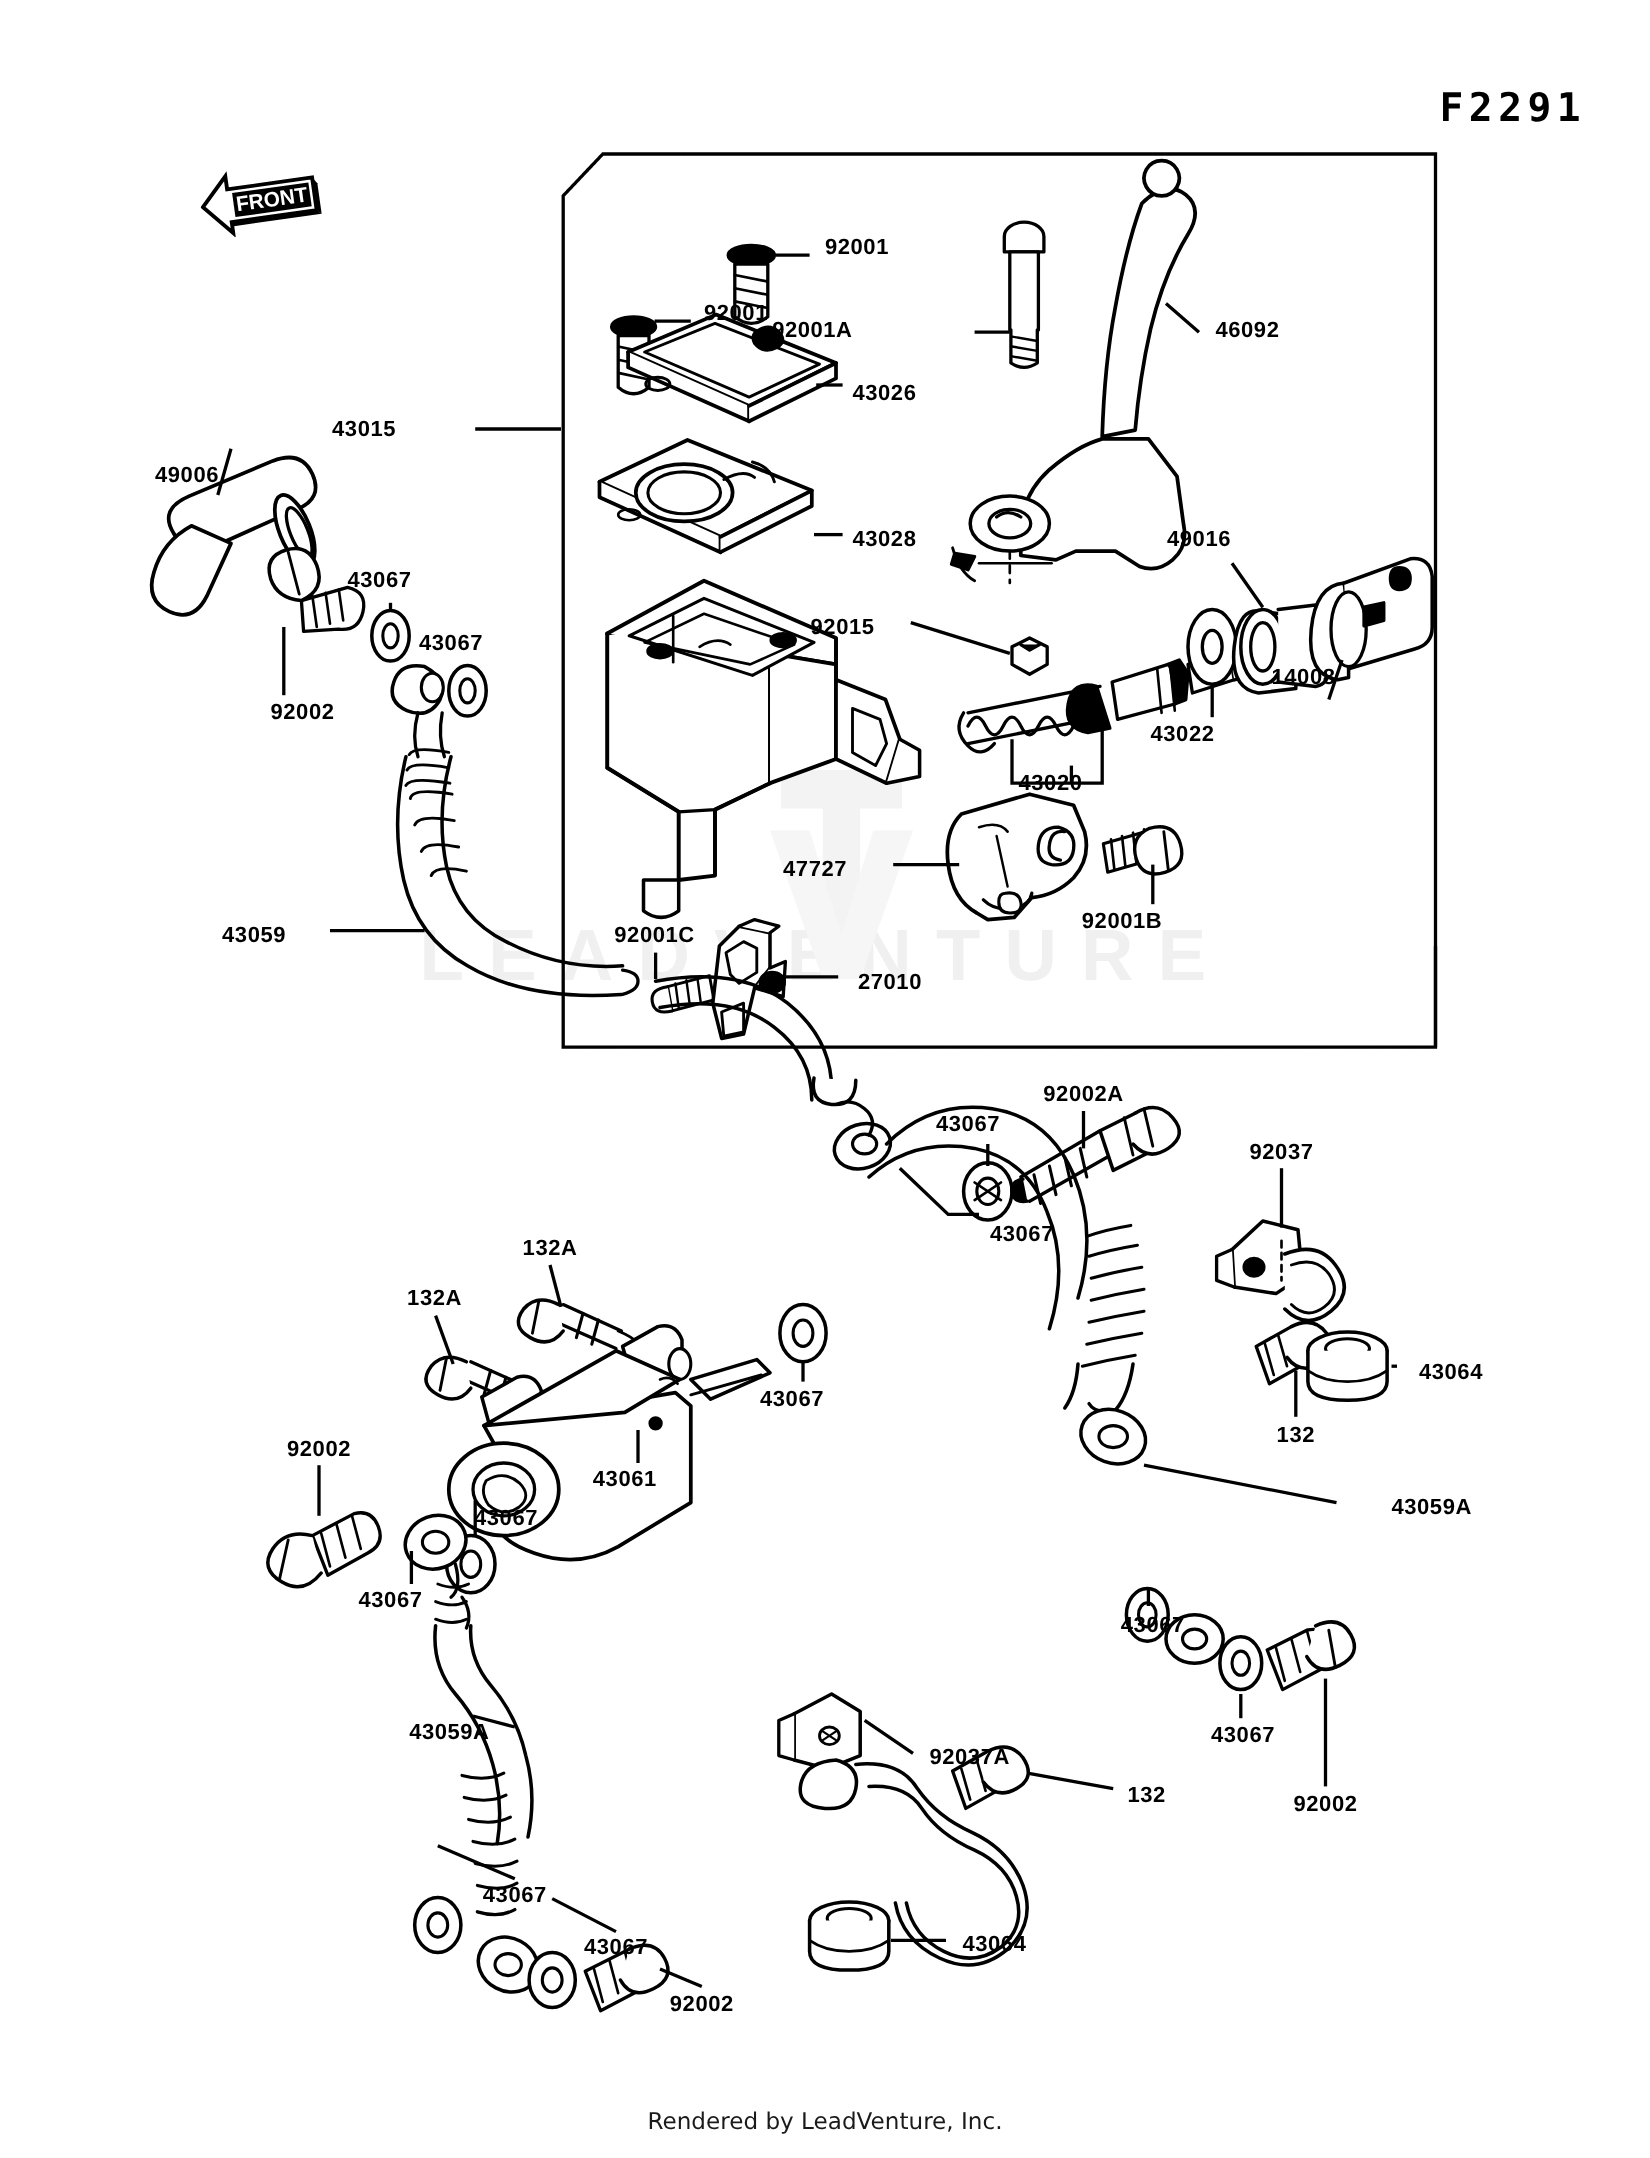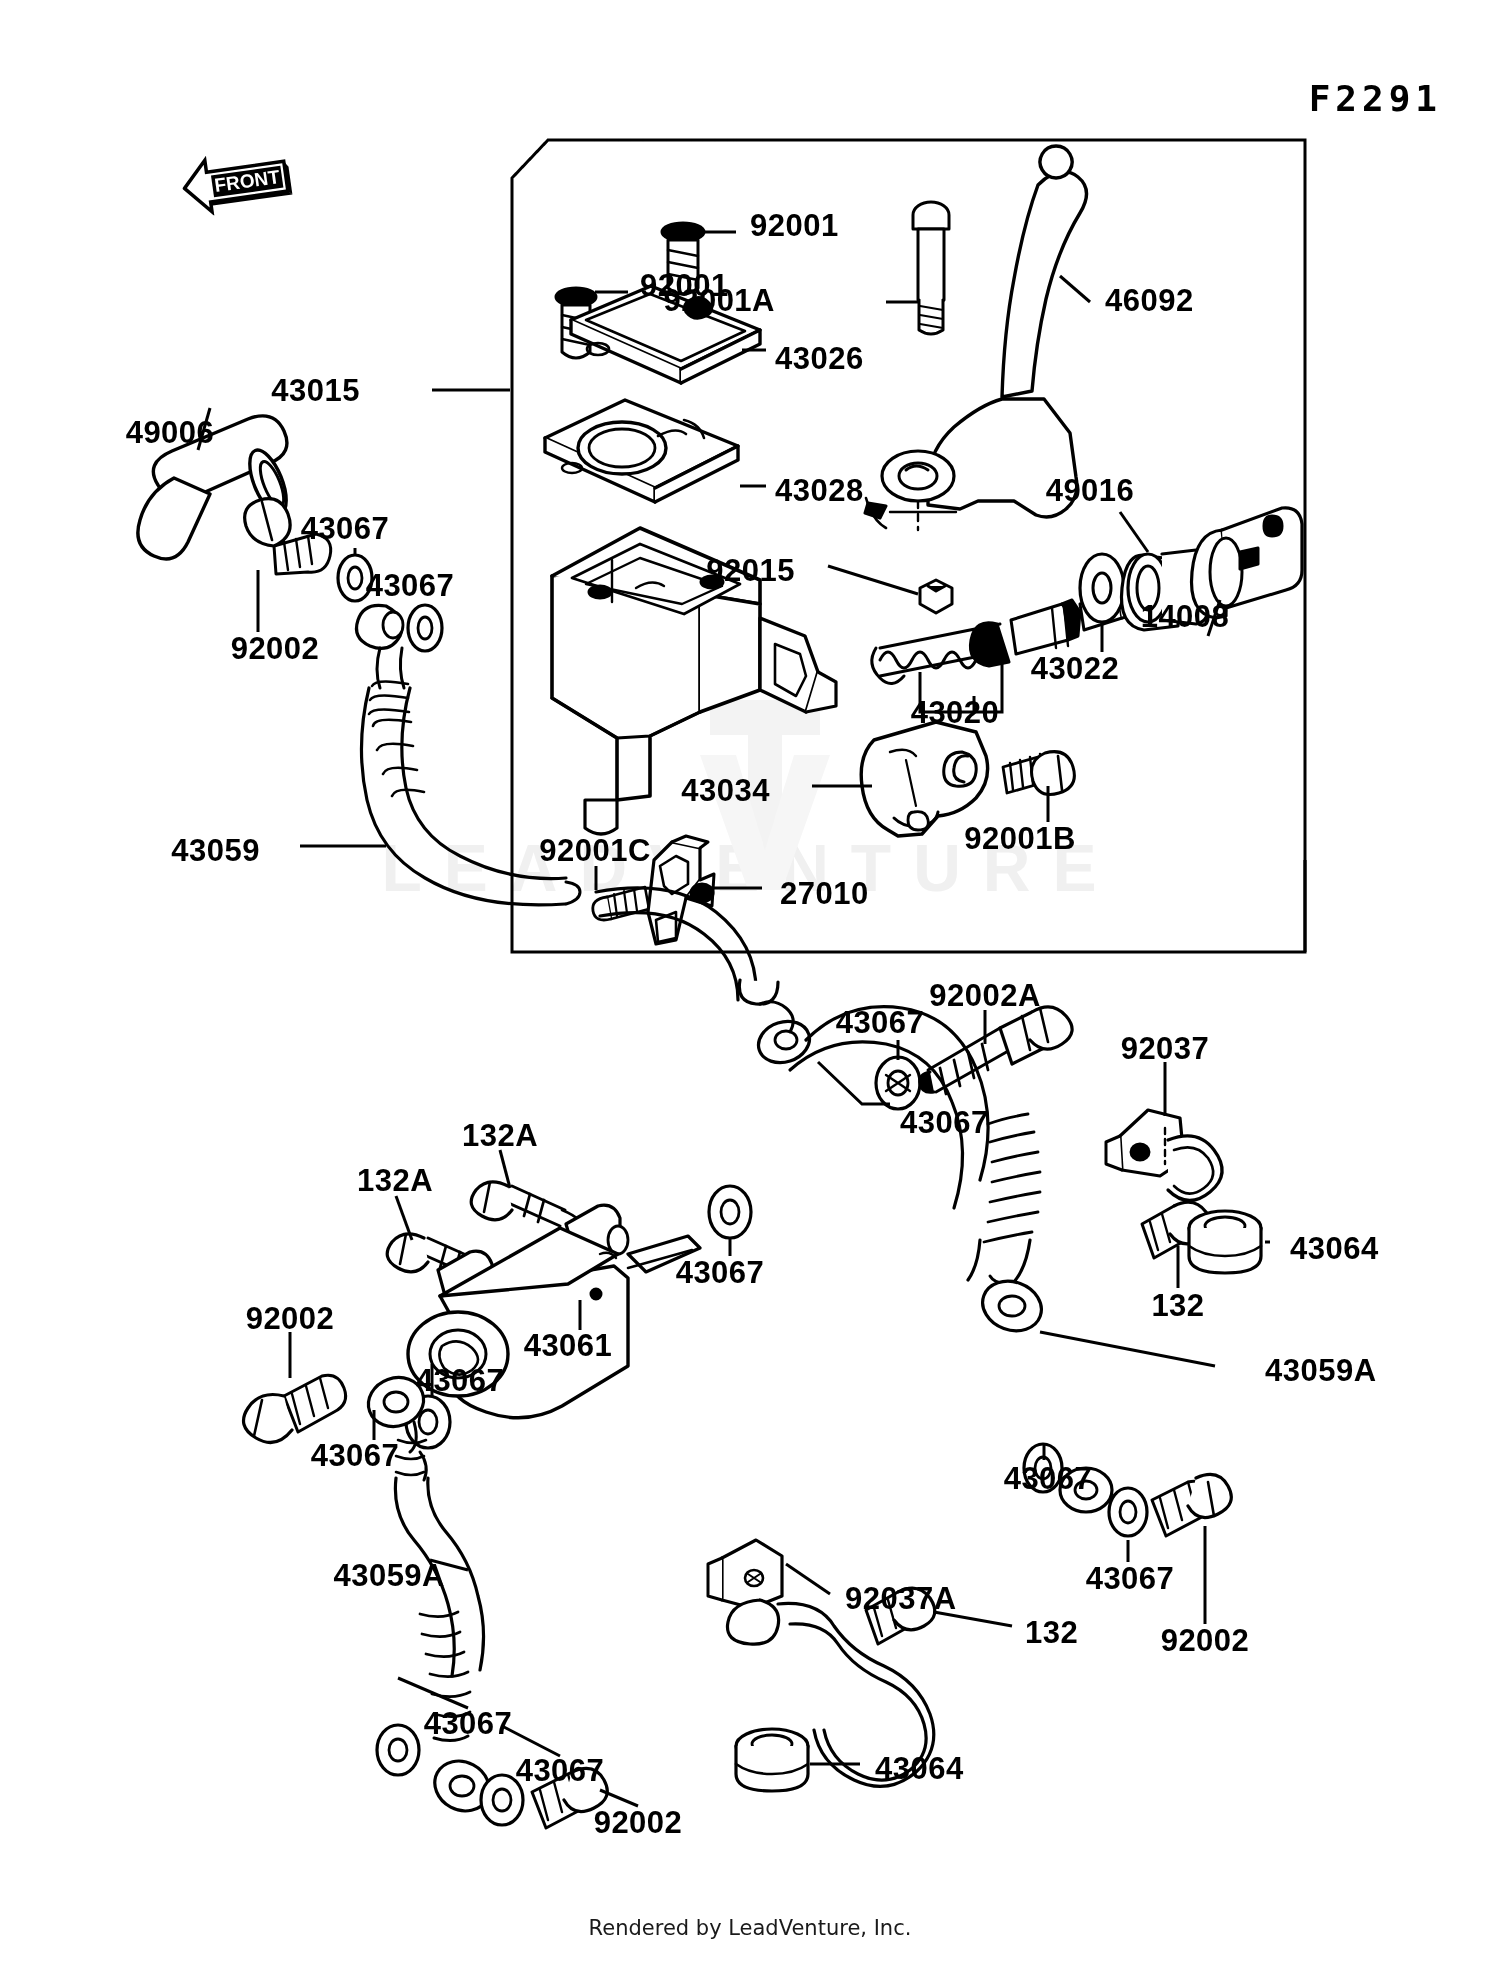--- a/index.html
+++ b/index.html
@@ -50,21 +50,21 @@
     position:absolute;
     left:690px;top:700px;
     width:150px;height:190px;
     color:#f2f2f2;
     pointer-events:none;
   }
   
   .lbl{
     position:absolute;
     font-family:"Liberation Sans", sans-serif;
-    font-size:31px;
+    font-size:20px;
     font-weight:700;
     letter-spacing:0.5px;
     white-space:nowrap;
     color:#000;
     line-height:1;
   }
   
   #art{
     position:absolute;left:0;top:0;
     width:1500px;height:1962px;
@@ -563,21 +563,21 @@
       <div class="lbl" style="left: 170px; top: 432px; transform: translate(-50%, -50%);">49006</div>
       <div class="lbl" style="left: 775px; top: 490px; transform: translate(0px, -50%); text-align: right;">43028</div>
       <div class="lbl" style="left: 1090px; top: 490px; transform: translate(-50%, -50%);">49016</div>
       <div class="lbl" style="left: 345px; top: 528px; transform: translate(-50%, -50%);">43067</div>
       <div class="lbl" style="left: 795px; top: 570px; transform: translate(-100%, -50%);">92015</div>
       <div class="lbl" style="left: 410px; top: 585px; transform: translate(-50%, -50%);">43067</div>
       <div class="lbl" style="left: 1185px; top: 616px; transform: translate(-50%, -50%);">14008</div>
       <div class="lbl" style="left: 1075px; top: 668px; transform: translate(-50%, -50%);">43022</div>
       <div class="lbl" style="left: 275px; top: 648px; transform: translate(-50%, -50%);">92002</div>
       <div class="lbl" style="left: 955px; top: 712px; transform: translate(-50%, -50%);">43020</div>
-      <div class="lbl" style="left: 770px; top: 790px; transform: translate(-100%, -50%);">43034</div>
+      <div class="lbl" style="left: 770px; top: 790px; transform: translate(-100%, -50%);">47727</div>
       <div class="lbl" style="left: 1020px; top: 838px; transform: translate(-50%, -50%);">92001B</div>
       <div class="lbl" style="left: 595px; top: 850px; transform: translate(-50%, -50%);">92001C</div>
       <div class="lbl" style="left: 780px; top: 893px; transform: translate(0px, -50%);">27010</div>
       <div class="lbl" style="left: 260px; top: 850px; transform: translate(-100%, -50%);">43059</div>
       <div class="lbl" style="left: 985px; top: 995px; transform: translate(-50%, -50%);">92002A</div>
       <div class="lbl" style="left: 880px; top: 1022px; transform: translate(-50%, -50%);">43067</div>
       <div class="lbl" style="left: 1165px; top: 1048px; transform: translate(-50%, -50%);">92037</div>
       <div class="lbl" style="left: 900px; top: 1122px; transform: translate(0px, -50%);">43067</div>
       <div class="lbl" style="left: 500px; top: 1135px; transform: translate(-50%, -50%);">132A</div>
       <div class="lbl" style="left: 395px; top: 1180px; transform: translate(-50%, -50%);">132A</div>

